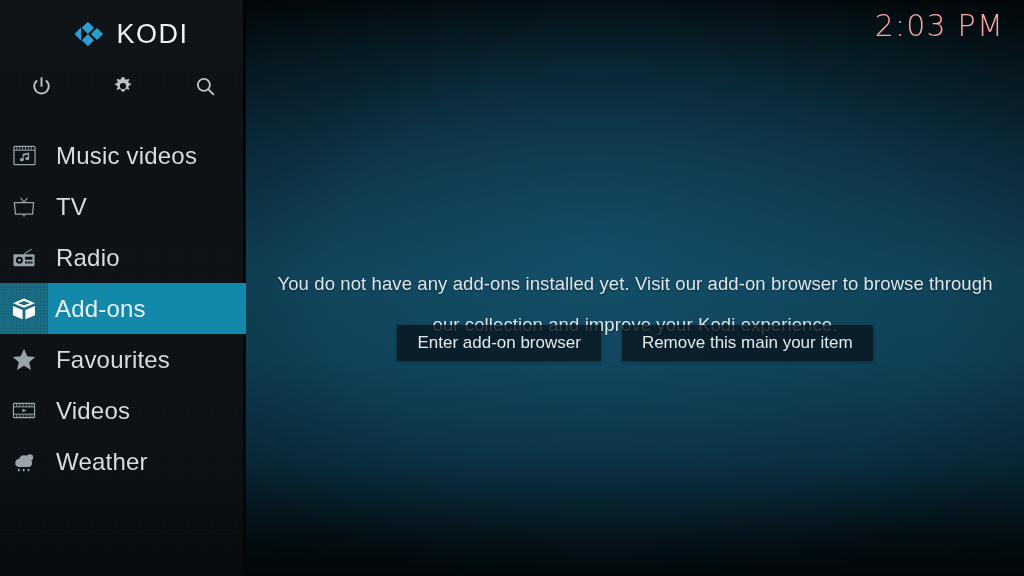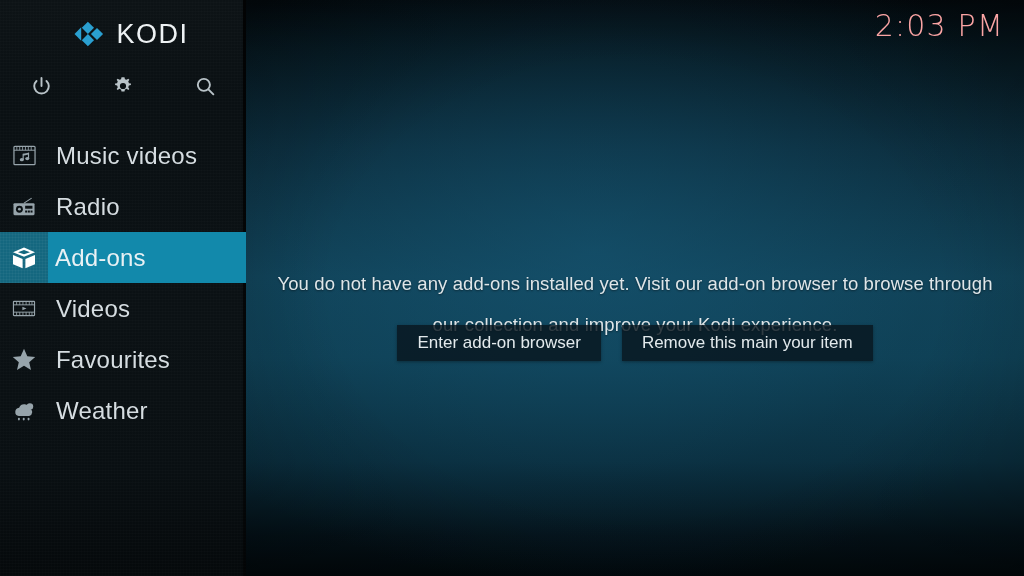--- a/index.html
+++ b/index.html
@@ -195,20 +195,30 @@
               <ellipse cx="10.2" cy="16.4" rx="2.1" ry="1.7"></ellipse>
               <ellipse cx="15.9" cy="15.2" rx="2.1" ry="1.7"></ellipse>
               <rect x="11.0" y="10.2" width="1.2" height="6.4"></rect>
               <rect x="16.6" y="9.0" width="1.2" height="6.3"></rect>
             </g>
           </svg>
         </div>
         <div class="mi-label">Music videos</div>
       </div>
 
+      <div class="menu-item">
+        <div class="mi-icon">
+          <svg width="26" height="23" viewBox="0 0 26 24" fill="none" stroke="#97a4ab" stroke-width="1.3">
+            <path d="M3 8 L23 8 L22 20 L4 20 Z"></path>
+            <path d="M9.5 3 L13 7.6 L16.5 3" stroke-width="1.1"></path>
+            <path d="M11.5 20.2 L13 22.4 L14.5 20.2" stroke-width="1"></path>
+          </svg>
+        </div>
+        <div class="mi-label">TV</div>
+      </div>
 
       <div class="menu-item">
         <div class="mi-icon">
           <svg width="26" height="23" viewBox="0 0 26 24" fill="none" stroke="#97a4ab" stroke-width="1.2">
             <path d="M13 8.5 L21 3.2" stroke-width="1.1"></path>
             <rect x="2" y="8.5" width="22" height="12.5" rx="1.2" fill="#97a4ab" stroke="none"></rect>
             <circle cx="8.2" cy="14.8" r="3.6" fill="#0a1013" stroke="none"></circle>
             <circle cx="8.2" cy="14.8" r="1.5" fill="#97a4ab" stroke="none"></circle>
             <rect x="14.2" y="11.2" width="7.6" height="3.1" fill="#0a1013" stroke="none"></rect>
             <g fill="#0a1013" stroke="none">
@@ -233,40 +243,40 @@
             </g>
             <path d="M13 4.1 L19 6.2 L13 8.3 L7 6.2 Z" fill="#14677f"></path>
           </svg>
         </div>
         <div class="mi-label">Add-ons</div>
       </div>
 
 
       <div class="menu-item">
         <div class="mi-icon">
+          <svg width="26" height="25" viewBox="0 0 26 25">
+            <path d="M13 1.8 L16.3 9.2 L24.2 9.9 L18.2 15.2 L20.0 23.0 L13 18.8 L6.0 23.0 L7.8 15.2 L1.8 9.9 L9.7 9.2 Z" fill="#97a4ab"></path>
+          </svg>
+        </div>
+        <div class="mi-label">Favourites</div>
+      </div>
+
+      <div class="menu-item">
+        <div class="mi-icon">
           <svg width="26" height="23" viewBox="0 0 26 24" fill="none" stroke="#97a4ab" stroke-width="1.2">
             <rect x="2" y="4.5" width="22" height="15" rx="0.6"></rect>
             <path d="M2 8.2 L24 8.2 M2 15.8 L24 15.8" stroke-width="1"></path>
             <g stroke-width="0.9">
               <path d="M5.3 4.5 L5.3 8.2 M8.6 4.5 L8.6 8.2 M11.9 4.5 L11.9 8.2 M15.2 4.5 L15.2 8.2 M18.5 4.5 L18.5 8.2 M21.3 4.5 L21.3 8.2"></path>
               <path d="M5.3 15.8 L5.3 19.5 M8.6 15.8 L8.6 19.5 M11.9 15.8 L11.9 19.5 M15.2 15.8 L15.2 19.5 M18.5 15.8 L18.5 19.5 M21.3 15.8 L21.3 19.5"></path>
             </g>
             <path d="M11.3 10.2 L15.6 12.0 L11.3 13.8 Z" fill="#97a4ab" stroke="none"></path>
           </svg>
         </div>
         <div class="mi-label">Videos</div>
-      </div>
-
-      <div class="menu-item">
-        <div class="mi-icon">
-          <svg width="26" height="25" viewBox="0 0 26 25">
-            <path d="M13 1.8 L16.3 9.2 L24.2 9.9 L18.2 15.2 L20.0 23.0 L13 18.8 L6.0 23.0 L7.8 15.2 L1.8 9.9 L9.7 9.2 Z" fill="#97a4ab"></path>
-          </svg>
-        </div>
-        <div class="mi-label">Favourites</div>
       </div>
 
       <div class="menu-item">
         <div class="mi-icon">
           <svg width="27" height="24" viewBox="0 0 28 24">
             <g fill="#97a4ab">
               <circle cx="19.6" cy="7.4" r="3.4"></circle>
               <path d="M8.0 17.2 a4.4 4.4 0 0 1 0.4-8.7 a5.8 5.8 0 0 1 11.0 1.2 a3.9 3.9 0 0 1 -0.6 7.5 Z"></path>
             </g>
             <g fill="#97a4ab">

